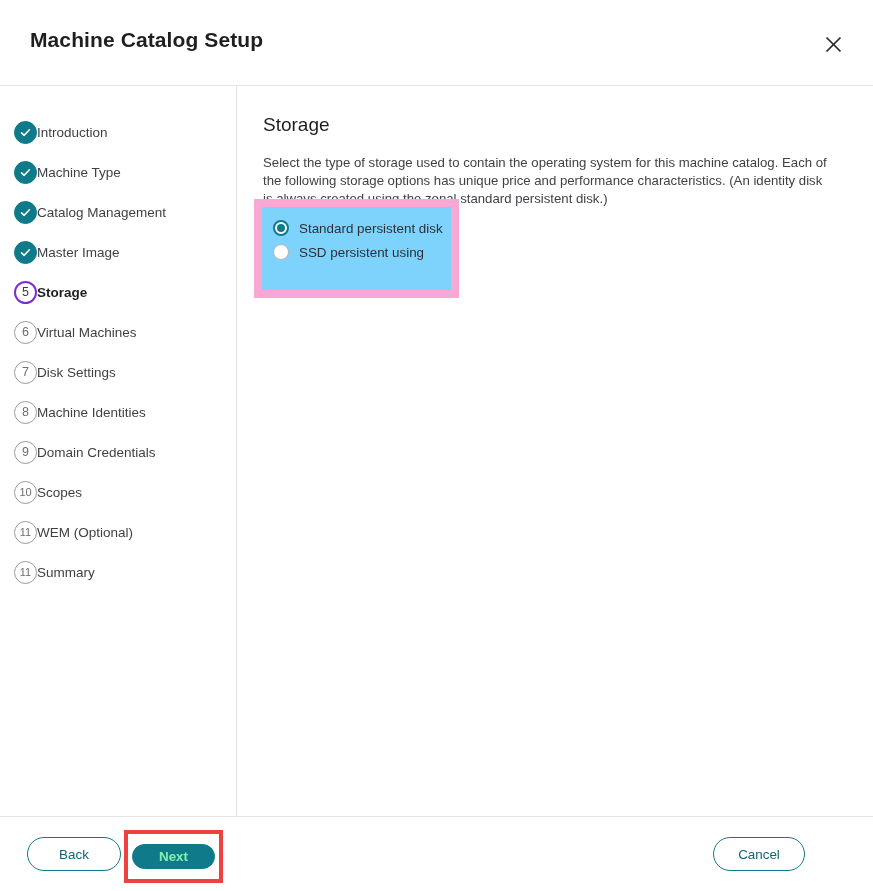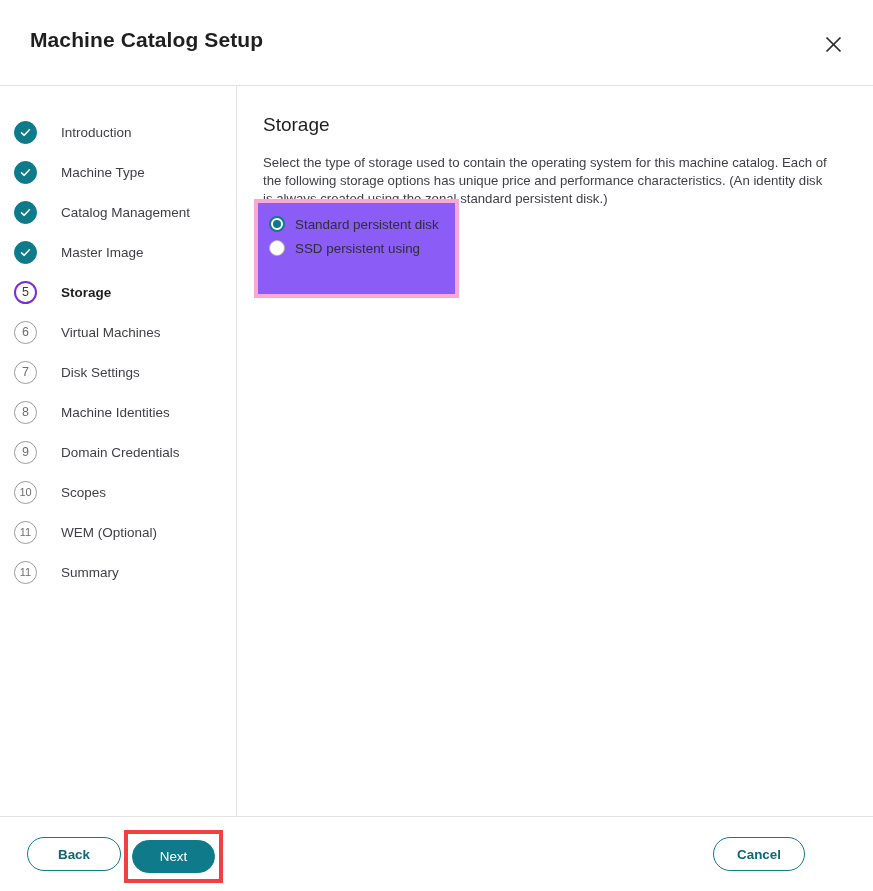--- a/index.html
+++ b/index.html
@@ -106,21 +106,21 @@
   .step-marker.pending {
     border: 1.5px solid #9a9a9a;
     color: #6d6d6d;
     background: #ffffff;
   }
   .step-marker.pending.two-digit,
   .step-marker.current.two-digit {
     font-size: 11px;
   }
   .step-label {
-    margin-left: 24px;
+    margin-left: 0;
     font-size: 13.5px;
     color: #3f3f46;
     white-space: nowrap;
   }
   .step.is-current .step-label {
     font-weight: bold;
     color: #1f1f1f;
   }
 
   
@@ -144,23 +144,23 @@
     margin: 0;
   }
 
   
   .radio-highlight {
     position: absolute;
     left: 254px;
     top: 199px;
     width: 205px;
     height: 99px;
-    border: 4px solid #f9a8d4;
-    box-sizing: border-box;
-    background: #8b5cf6;
+    border: 8px solid #f9a8d4;
+    box-sizing: border-box;
+    background: #7dd3fc;
   }
   .radio-group {
     padding: 9px 0 0 11px;
   }
   .radio-row {
     display: flex;
     align-items: center;
     height: 24px;
     cursor: pointer;
   }
@@ -192,21 +192,20 @@
     color: #2f2f35;
     white-space: nowrap;
   }
 
   
   .footer {
     position: relative;
     height: 74px;
     flex: 0 0 74px;
     background: #ffffff;
-    font-weight: bold;
   }
   .btn {
     position: absolute;
     height: 34px;
     border-radius: 17px;
     box-sizing: border-box;
     display: flex;
     align-items: center;
     justify-content: center;
     font-size: 13.4px;
@@ -234,25 +233,25 @@
     border: 4px solid #f04141;
     box-sizing: border-box;
     background: #ffffff;
     display: flex;
     align-items: center;
     justify-content: center;
   }
   .btn-next {
     position: static;
     width: 83px;
-    height: 33px;
+    height: 25px;
     background: #0f7b8a;
     border: 1.6px solid #0f7b8a;
-    color: #ffffff;
-    font-weight: normal;
+    color: #86efac;
+    font-weight: bold;
   }
 </style>
 </head>
 <body>
 
 <div class="dialog">
 
   <div class="header">
     <div class="header-title">Machine Catalog Setup</div>
     <div class="close-button">

